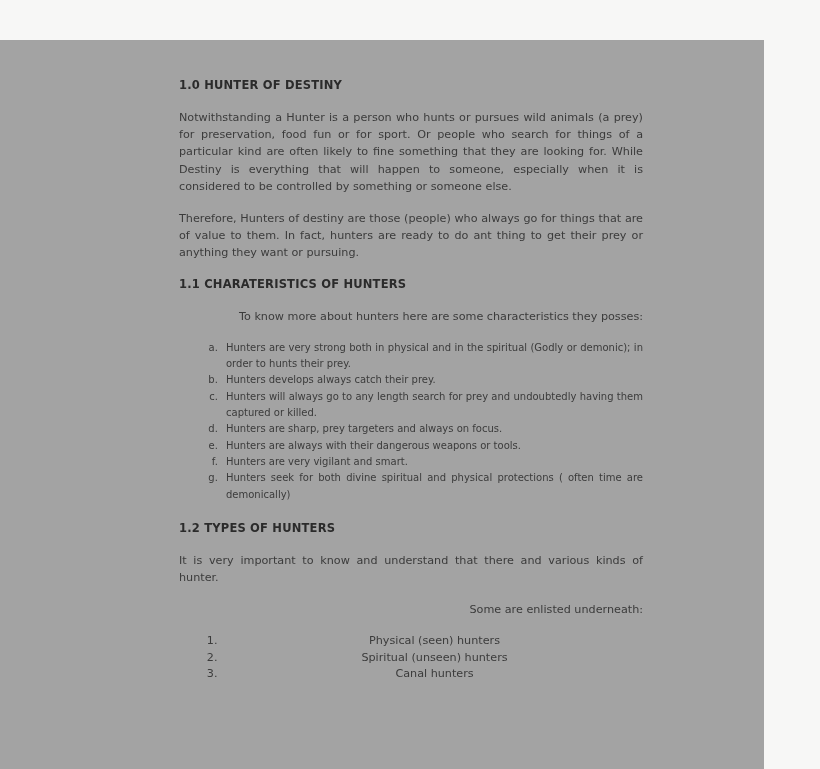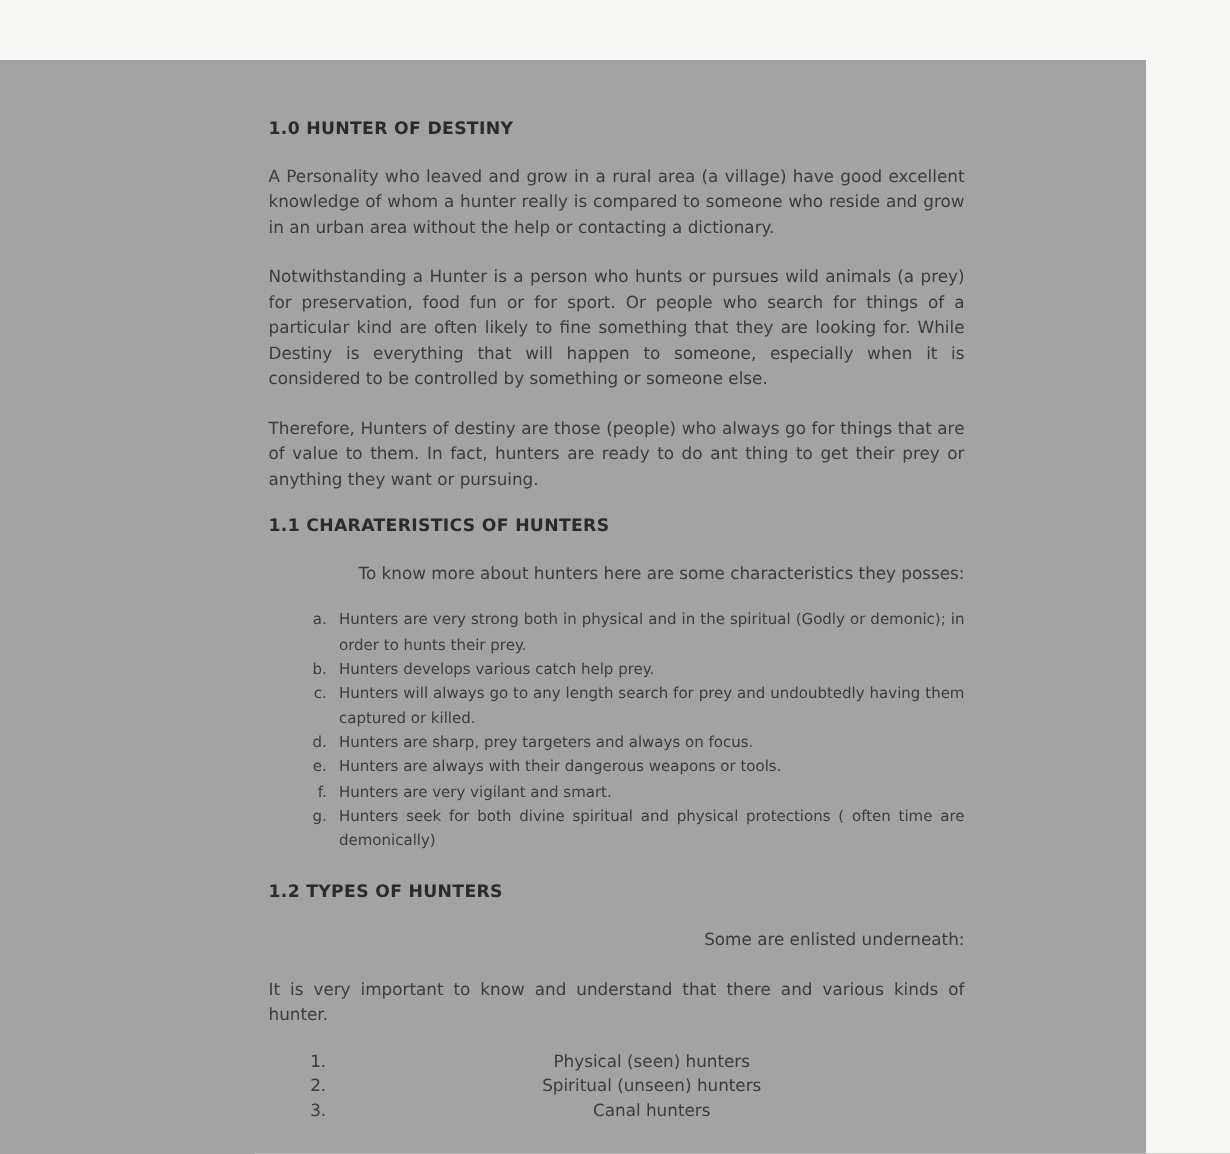--- a/index.html
+++ b/index.html
@@ -109,50 +109,49 @@
 </head>
 <body>
 
 <div class="page">
   <div class="content">
 
     <div class="heading-block">
       <h2 class="section-heading">1.0 HUNTER OF DESTINY</h2>
     </div>
 
-    <p class="body-text">A Personality who leaved and grow in a rural area (a village) have good excellent knowledge of whom a hunter really is compared to someone who reside and grow in an urban area without the help or contacting a dictionary.</p>
 
     <p class="body-text">Notwithstanding a Hunter is a person who hunts or pursues wild animals (a prey) for preservation, food fun or for sport. Or people who search for things of a particular kind are often likely to fine something that they are looking for. While Destiny is everything that will happen to someone, especially when it is considered to be controlled by something or someone else.</p>
 
 
     <p class="body-text">Therefore, Hunters of destiny are those (people) who always go for things that are of value to them. In fact, hunters are ready to do ant thing to get their prey or anything they want or pursuing.</p>
 
     <div class="heading-block">
       <h2 class="section-heading">1.1 CHARATERISTICS OF HUNTERS</h2>
     </div>
 
     <p class="body-text intro-line no-justify">To know more about hunters here are some characteristics they posses:</p>
 
     <ol class="alpha-list list-block">
       <li>Hunters are very strong both in physical and in the spiritual (Godly or demonic); in order to hunts their prey.</li>
-      <li>Hunters develops various catch help prey.</li>
+      <li>Hunters develops always catch their prey.</li>
       <li>Hunters will always go to any length search for prey and undoubtedly having them captured or killed.</li>
       <li>Hunters are sharp, prey targeters and always on focus.</li>
       <li>Hunters are always with their dangerous weapons or tools.</li>
       <li>Hunters are very vigilant and smart.</li>
       <li>Hunters seek for both divine spiritual and physical protections ( often time are demonically)</li>
     </ol>
 
     <div class="heading-block spaced-top">
       <h2 class="section-heading">1.2 TYPES OF HUNTERS</h2>
     </div>
 
+    <p class="body-text">It is very important to know and understand that there and various kinds of hunter.</p>
+
     <p class="body-text intro-line no-justify">Some are enlisted underneath:</p>
-
-    <p class="body-text">It is very important to know and understand that there and various kinds of hunter.</p>
 
     <ol class="num-list">
       <li>Physical (seen) hunters</li>
       <li>Spiritual (unseen) hunters</li>
       <li>Canal hunters</li>
 
     </ol>
 
   </div>
 </div>

